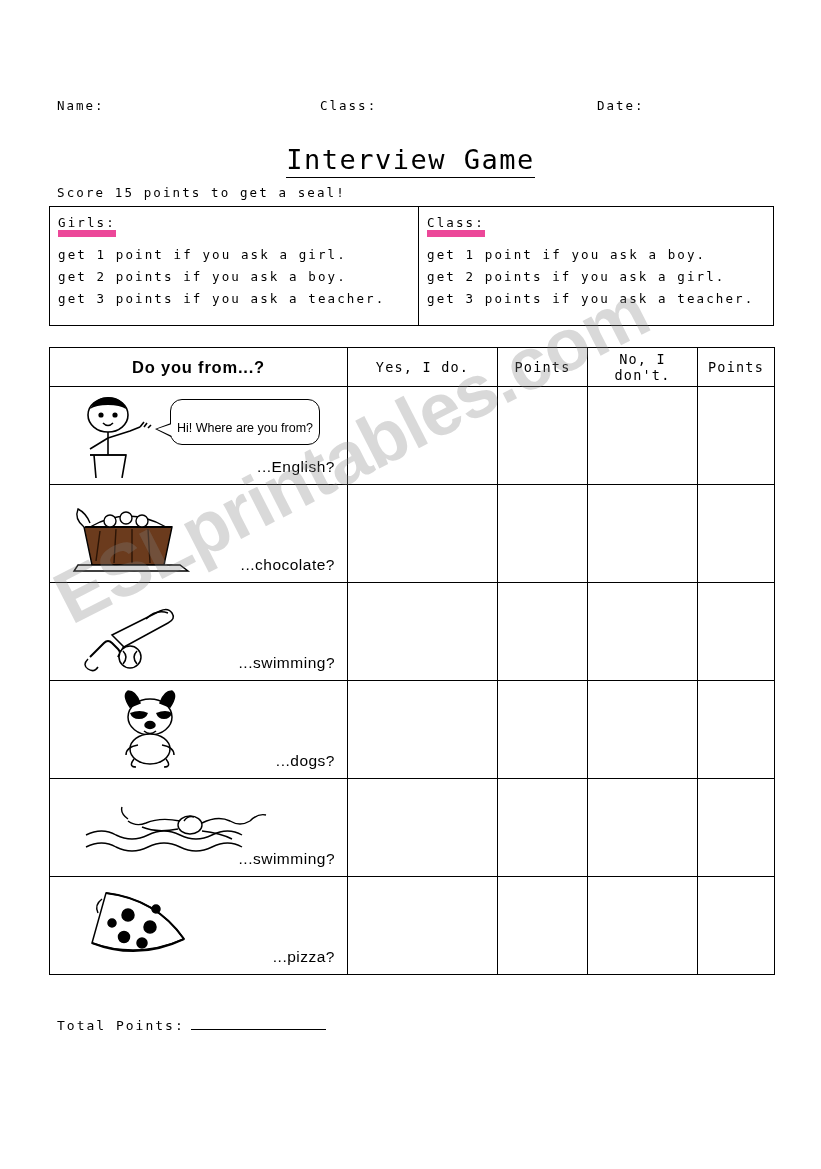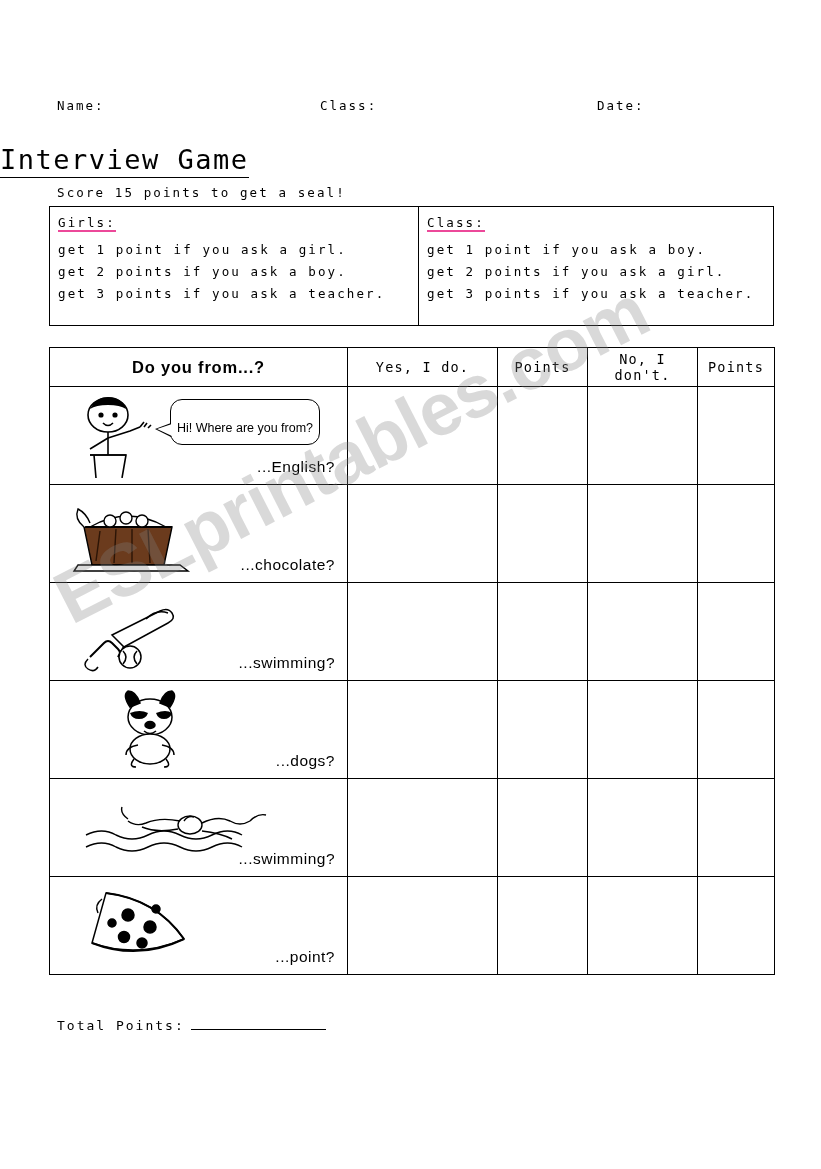--- a/index.html
+++ b/index.html
@@ -36,21 +36,21 @@
   .header-line .hl-name { position: absolute; left: 0; top: 0; }
   .header-line .hl-class { position: absolute; left: 263px; top: 0; }
   .header-line .hl-date { position: absolute; left: 540px; top: 0; }
 
   
   .title {
     position: absolute;
     left: 0;
     top: 144px;
     width: 821px;
-    text-align: left;
+    text-align: center;
     font-size: 27px;
     letter-spacing: 1.5px;
     font-family: "DejaVu Sans Mono", monospace;
   }
   .title span {
     border-bottom: 1.5px solid #000;
     padding-bottom: 2px;
   }
 
   .subtitle {
@@ -76,21 +76,21 @@
     top: 0;
     height: 100%;
     box-sizing: border-box;
     padding: 5px 8px 0 8px;
   }
   .rules-col.left { left: 0; width: 369px; border-right: 1px solid #000; }
   .rules-col.right { left: 369px; width: 356px; }
   .rules-head {
     font-size: 12.5px;
     letter-spacing: 2.1px;
-    border-bottom: 2px solid #ec4899;
+    border-bottom: 7px solid #ec4899;
     display: inline-block;
     margin-bottom: 7px;
   }
   .rules-line {
     font-size: 12.5px;
     letter-spacing: 2.1px;
     line-height: 22px;
     max-width: 330px;
   }
 
@@ -427,21 +427,21 @@
                   <circle cx="62" cy="32" r="6" fill="#000"></circle>
                   <circle cx="84" cy="44" r="6" fill="#000"></circle>
                   <circle cx="58" cy="54" r="5.5" fill="#000"></circle>
                   <circle cx="90" cy="26" r="4" fill="#000"></circle>
                   <circle cx="76" cy="60" r="5" fill="#000"></circle>
                   <circle cx="46" cy="40" r="4" fill="#000"></circle>
                   <path d="M26 60 q46 18 92 -4" stroke-width="2"></path>
                 </g>
               </svg>
             </div>
-            <div class="item-label">...point?</div>
+            <div class="item-label">...pizza?</div>
           </div>
         </td>
         <td class="blank-cell"></td>
         <td class="blank-cell"></td>
         <td class="blank-cell"></td>
         <td class="blank-cell"></td>
       </tr>
 
     </tbody>
   </table>

